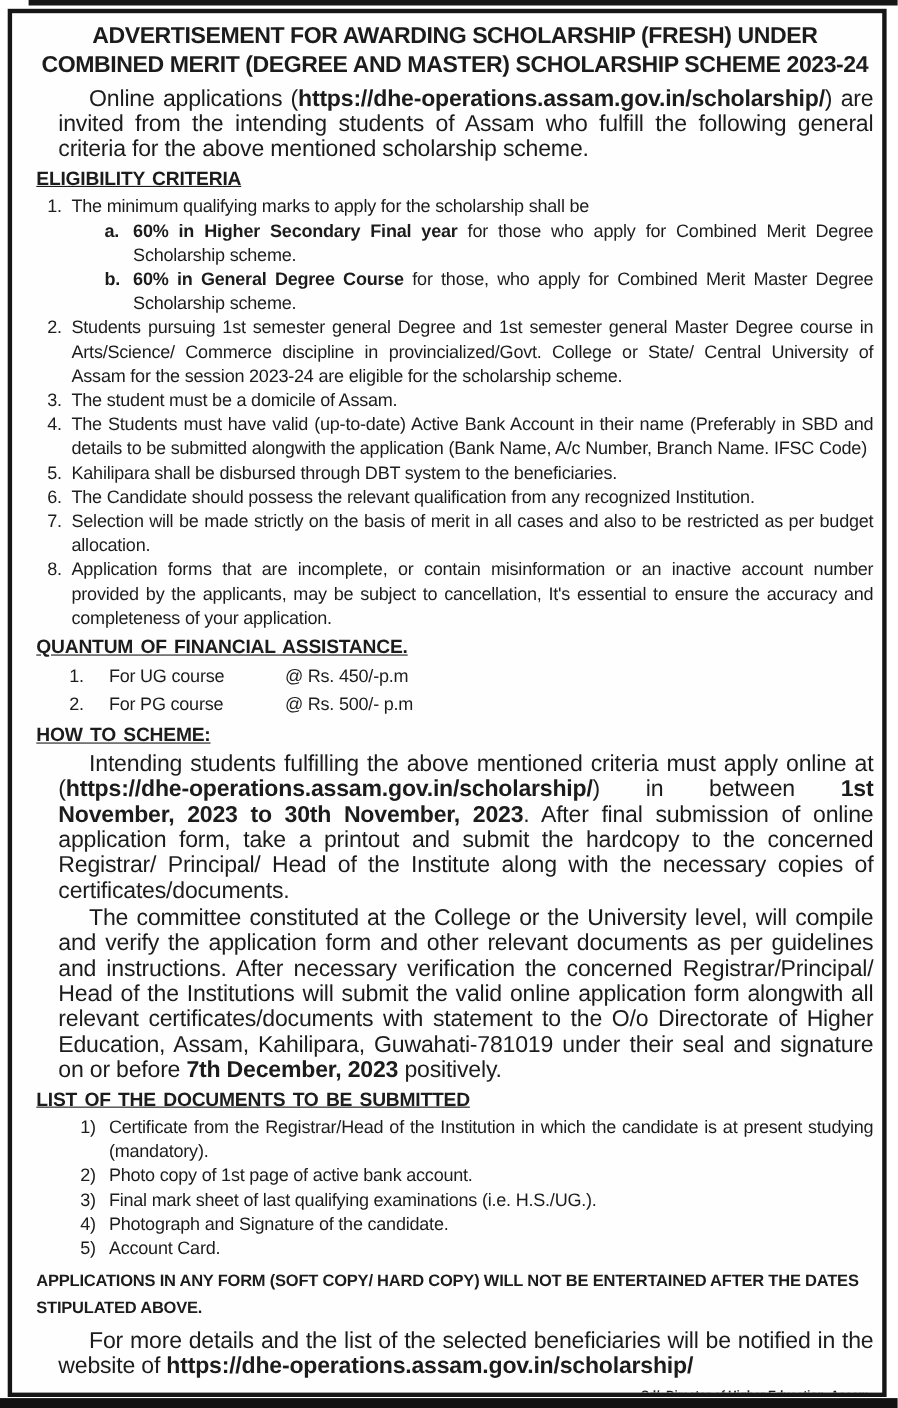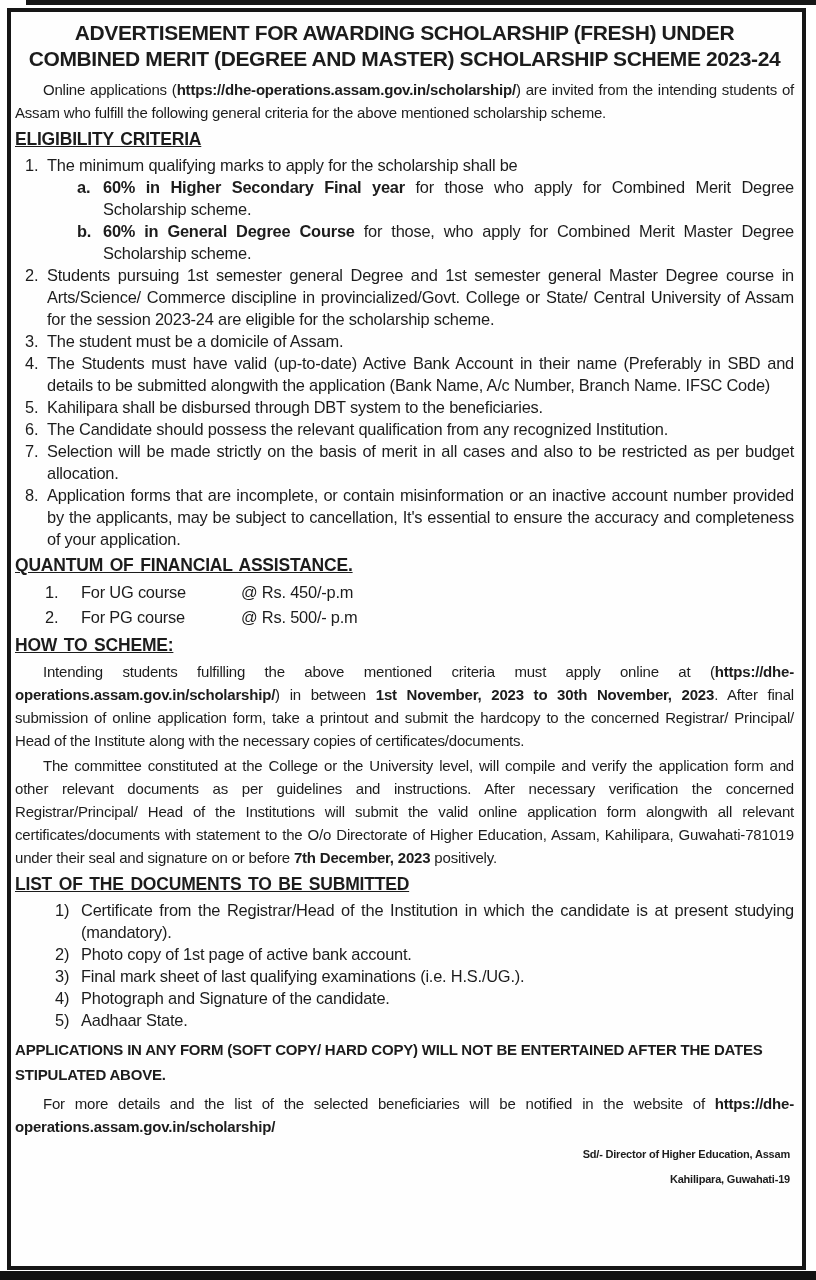--- a/index.html
+++ b/index.html
@@ -17,37 +17,38 @@
   }
   .bottom-strip {
     position: absolute; bottom: 0; left: 0; right: 0; height: 9px;
     background: #121212;
   }
   .doc {
     position: absolute;
     top: 8px; left: 7px; right: 10px; bottom: 10px;
     border: 4px solid #161616;
     background: #fefefe;
-    padding: 4px 8px 0 4px;
+    padding: 4px 8px 0 22px;
     overflow: hidden;
     letter-spacing: -0.2px;
   }
   .title { text-align: center; padding-top: 4px; margin-bottom: 6px; }
   .title .tl {
     display: block;
     font-size: 21px;
     font-weight: bold;
     line-height: 26px;
     letter-spacing: -0.4px;
   }
   .para {
-    font-size: 15px;
+    font-size: 21px;
     line-height: 23px;
     text-align: justify;
     margin-bottom: 2px;
+    margin-left: 20px;
   }
   .indent { text-indent: 28px; }
   h2.sec {
     font-size: 17.5px;
     font-weight: bold;
     line-height: 23px;
     margin: 4px 0 3px 0;
     letter-spacing: -0.2px;
     word-spacing: 2px;
     text-decoration: underline;
@@ -184,21 +185,21 @@
     <div class="li">
       <span class="num">3)</span>
       <span class="txt"><span>Final mark sheet of last qualifying examinations (i.e. H.S./UG.).</span></span>
     </div>
     <div class="li">
       <span class="num">4)</span>
       <span class="txt"><span>Photograph and Signature of the candidate.</span></span>
     </div>
     <div class="li">
       <span class="num">5)</span>
-      <span class="txt"><span>Aadhaar State.</span></span>
+      <span class="txt"><span>Account Card.</span></span>
     </div>
   </div>
 
   <p class="warning">APPLICATIONS IN ANY FORM (SOFT COPY/ HARD COPY) WILL NOT BE ENTERTAINED AFTER THE DATES STIPULATED ABOVE.</p>
 
   <p class="para indent note"><span>For more details and the list of the selected beneficiaries will be notified in the website of </span><b>https://dhe-operations.assam.gov.in/scholarship/</b></p>
 
   <div class="signature">
     <div>Sd/- Director of Higher Education, Assam</div>
     <div>Kahilipara, Guwahati-19</div>

